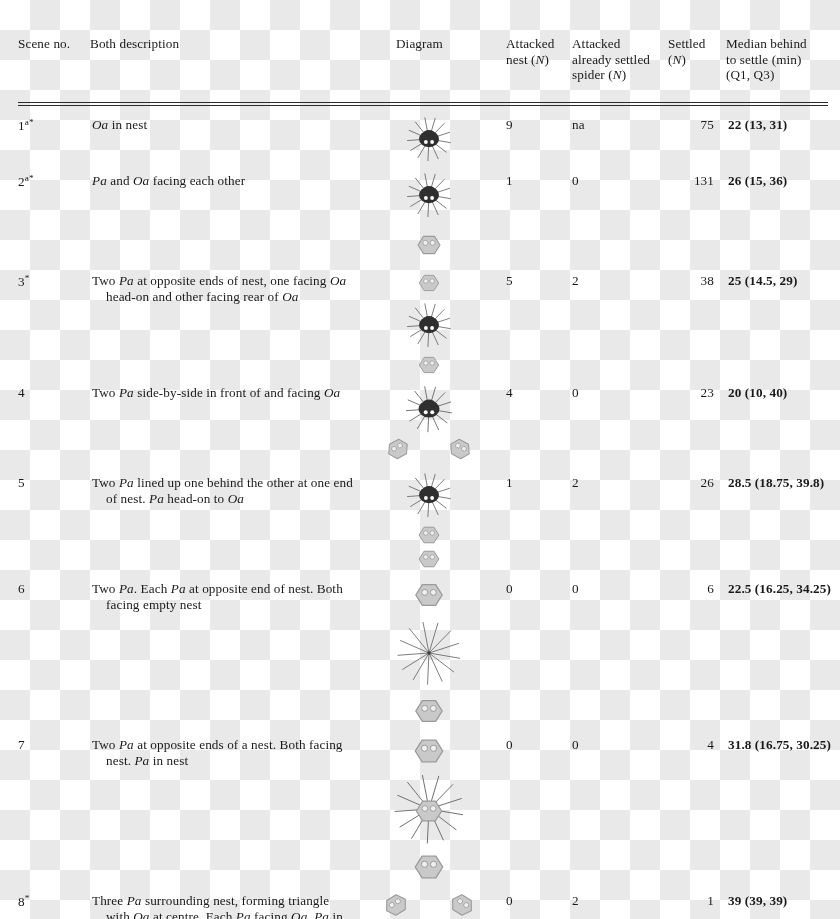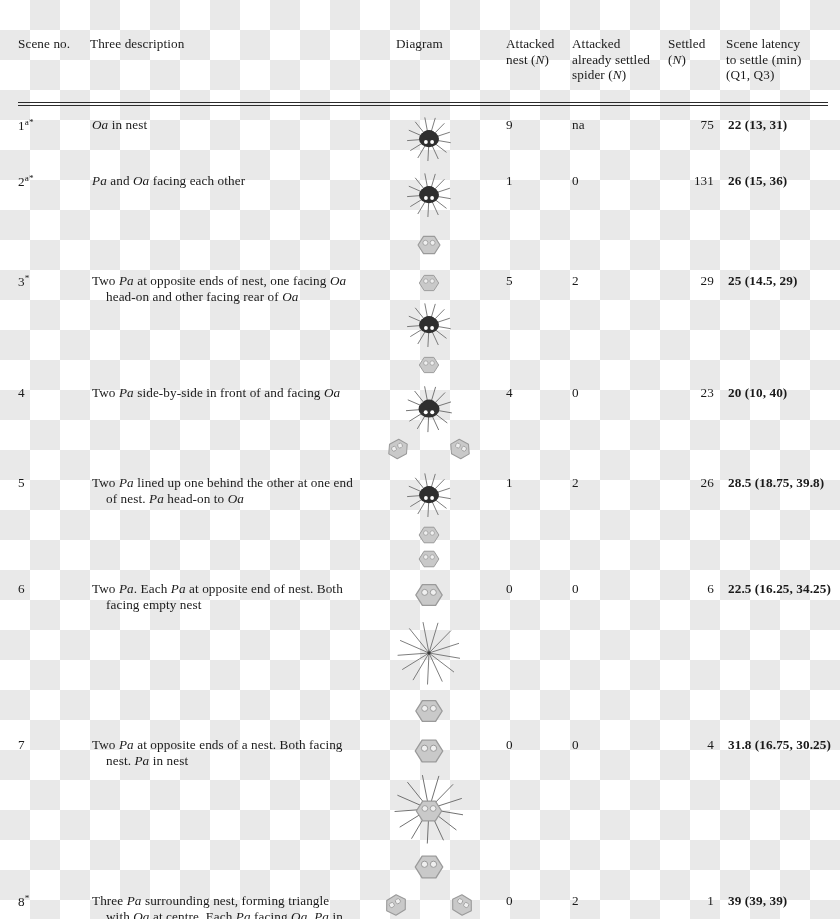--- a/index.html
+++ b/index.html
@@ -143,40 +143,40 @@
         <col class="c-attset">
         <col class="c-set">
         <col class="c-med">
     </colgroup>
     <thead>
       <tr class="head-row">
         <th class="h-no">
           <span>Scene no.</span>
         </th>
         <th class="h-desc">
-          <span>Three description</span>
+          <span>Both description</span>
         </th>
         <th class="h-diag">
           <span class="h-diag-inner">Diagram</span>
         </th>
         <th class="h-att">
           <span>Attacked</span><br>
           <span>nest (</span><i>N</i><span>)</span>
         </th>
         <th class="h-attset">
           <span>Attacked</span><br>
           <span>already settled</span><br>
           <span>spider (</span><i>N</i><span>)</span>
         </th>
         <th class="h-set">
           <span class="h-set-inner">Settled</span><br>
           <span>(</span><i>N</i><span>)</span>
         </th>
         <th class="h-med">
-          <span>Scene latency</span><br>
+          <span>Median behind</span><br>
           <span>to settle (min)</span><br>
           <span>(Q1, Q3)</span>
         </th>
       </tr>
       <tr class="rule-row">
         <td colspan="7">
           <div class="dbl-rule"></div>
         </td>
       </tr>
     </thead>
@@ -290,21 +290,21 @@
                   <polygon points="64.68,96.00 59.84,103.62 50.16,103.62 45.32,96.00 50.16,88.38 59.84,88.38" fill="#c9c9c9" stroke="#9a9a9a" stroke-width="0.9680000000000001" stroke-linejoin="round"></polygon>
                   <circle cx="51.832" cy="94.064" r="2.2" fill="#efefef" stroke="#9a9a9a" stroke-width="0.7040000000000001"></circle>
                   <circle cx="58.168" cy="94.064" r="2.2" fill="#efefef" stroke="#9a9a9a" stroke-width="0.7040000000000001"></circle>
                 </g>
               </svg>
             </div>
           </td>
           <td class="c-att"><span class="num">5</span></td>
           <td class="c-attset"><span class="num">2</span></td>
           <td class="c-set">
-            <span class="num">29</span>
+            <span class="num">38</span>
           </td>
           <td class="c-med"><span class="num">25 (14.5, 29)</span></td>
         </tr>
         <tr class="data-row">
           <td><span class="scene-no">4</span></td>
           <td>
             <div class="desc"><span>Two </span><i>Pa</i><span> side-by-side in front of and facing </span><i>Oa</i></div>
           </td>
           <td class="diagram-cell">
             <div class="diagram-wrap">

